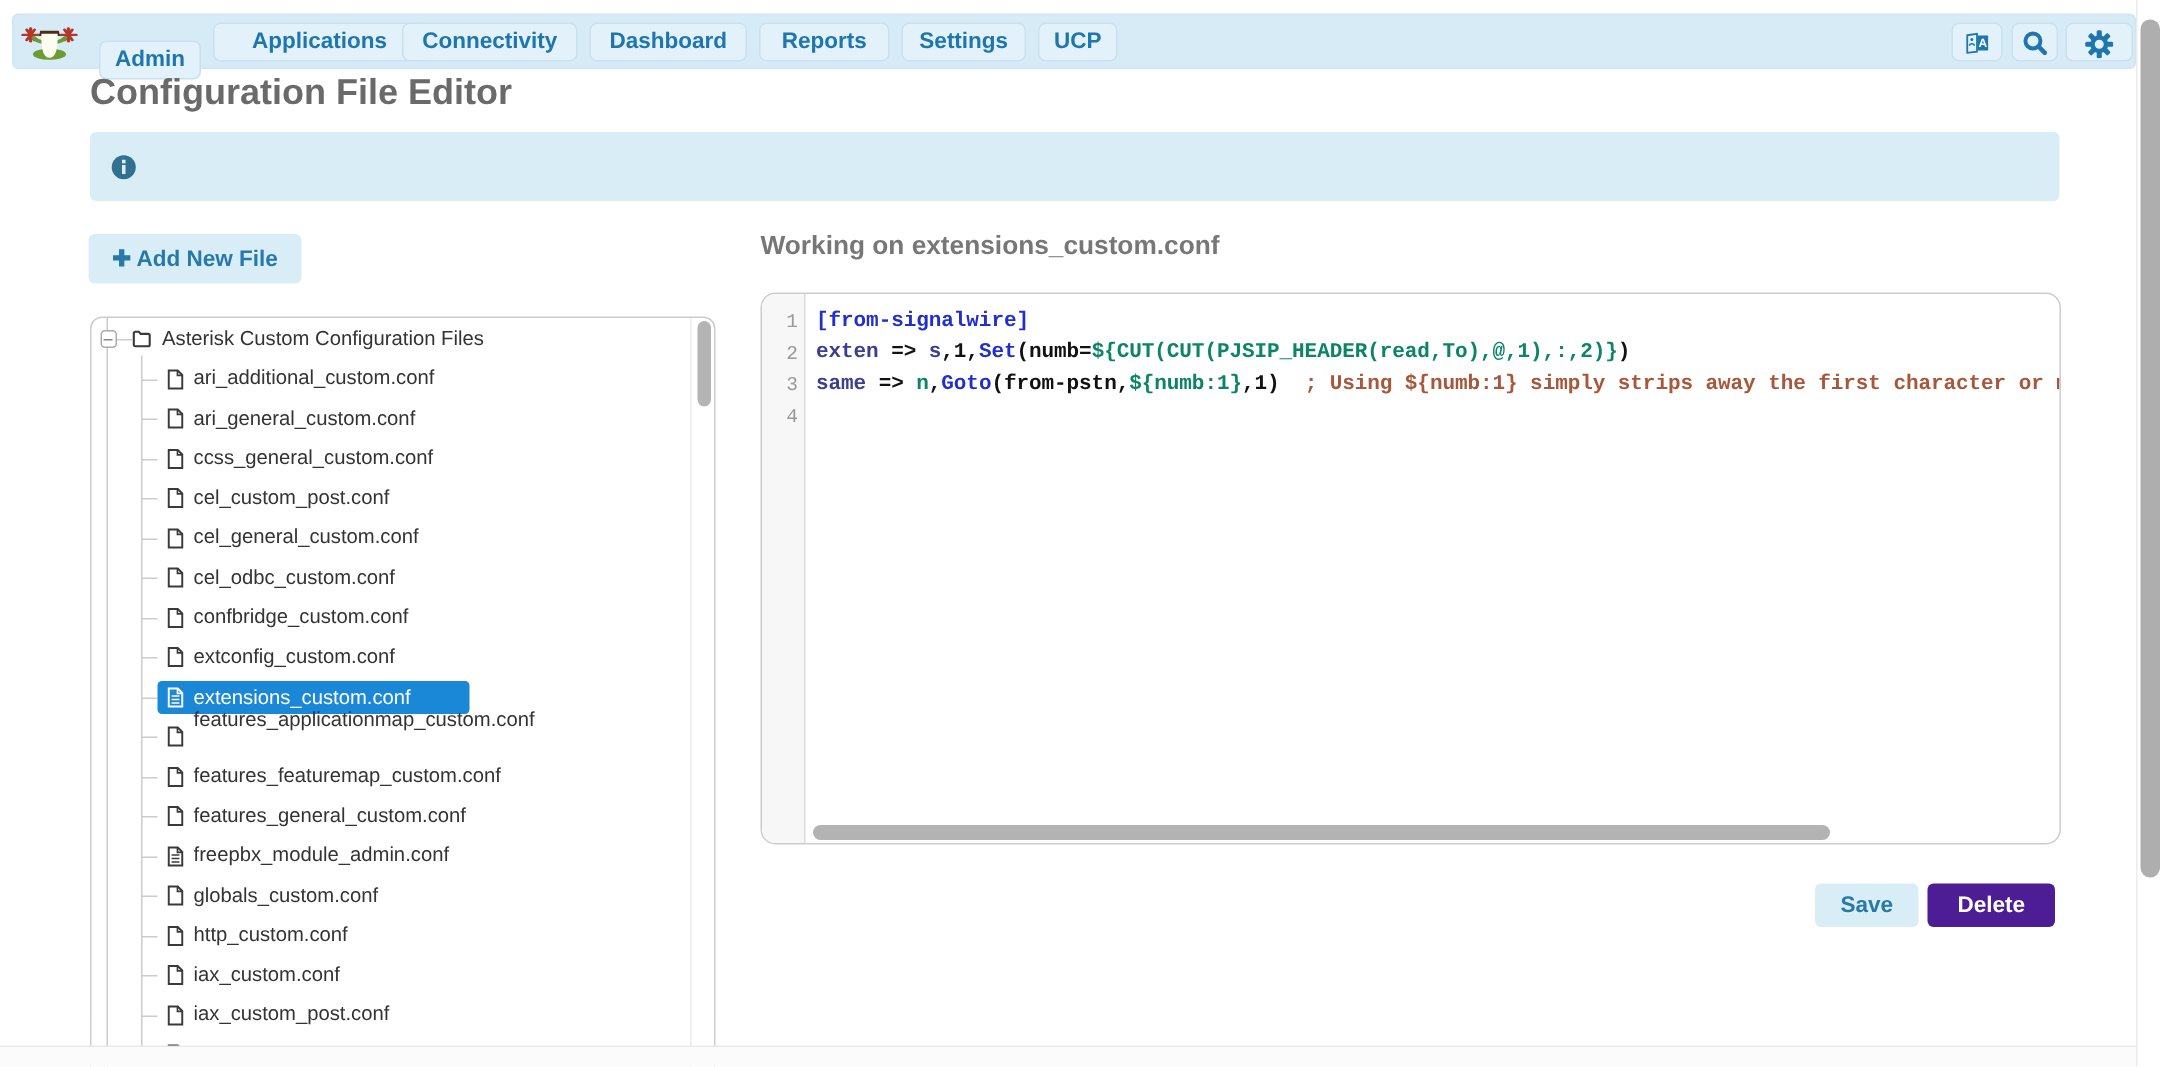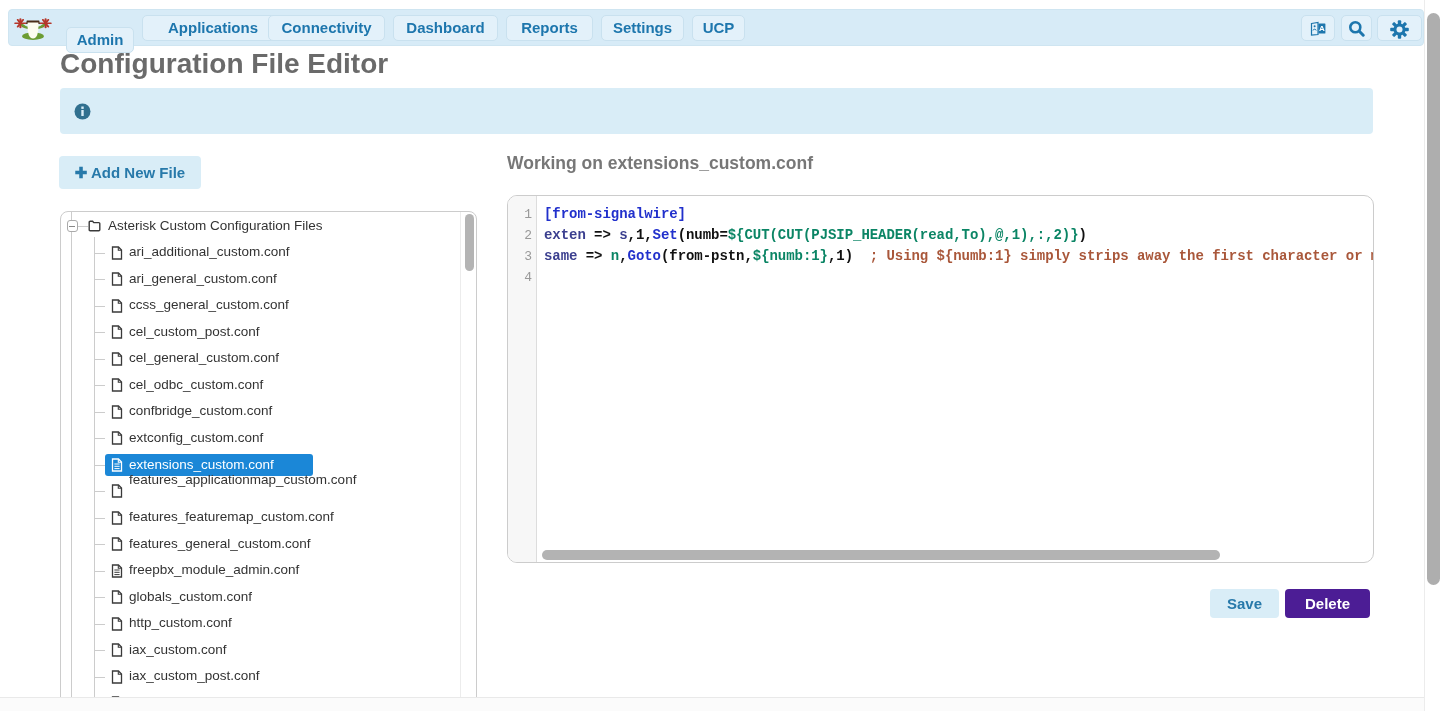--- a/index.html
+++ b/index.html
@@ -11,21 +11,21 @@
 #navbar { left:8px; top:9px; width:1416px; height:37px; background:#d7ebf7;
   border:1px solid #cfe5f1; border-radius:4px; }
 .navbtn { position:absolute; top:5px; height:26px; background:#e3f1fa;
   border:1px solid #c9e1ef; border-radius:5px; color:#1d76ad; font-weight:bold;
   font-size:15px; text-align:center; line-height:24px; }
 .iconbtn { position:absolute; top:5px; height:26px; background:#e3f1fa;
   border:1px solid #c9e1ef; border-radius:5px; }
 .iconbtn svg { display:block; margin:4px auto 0; }
 
 
-#h1 { left:60px; top:48px; font-size:28px; font-weight:bold; color:#6a6a6a; }
+#h1 { left:60px; top:48px; font-size:24px; font-weight:bold; color:#6a6a6a; }
 #infobox { left:60px; top:88px; width:1313px; height:46px; background:#d9edf7;
   border-radius:4px; color:#31708f; font-size:16px; line-height:46px; }
 #infobox .ii { position:absolute; left:14px; top:15px; }
 #infobox .it { position:absolute; left:44px; }
 
 #addbtn { left:59px; top:156px; width:142px; height:33px; background:#d9edf7;
   border-radius:4px; color:#2779aa; font-weight:bold; font-size:15px;
   text-align:center; line-height:33px; }
 
 #working { left:507px; top:153px; font-size:17.5px; font-weight:bold; color:#777;text-align:center; }

